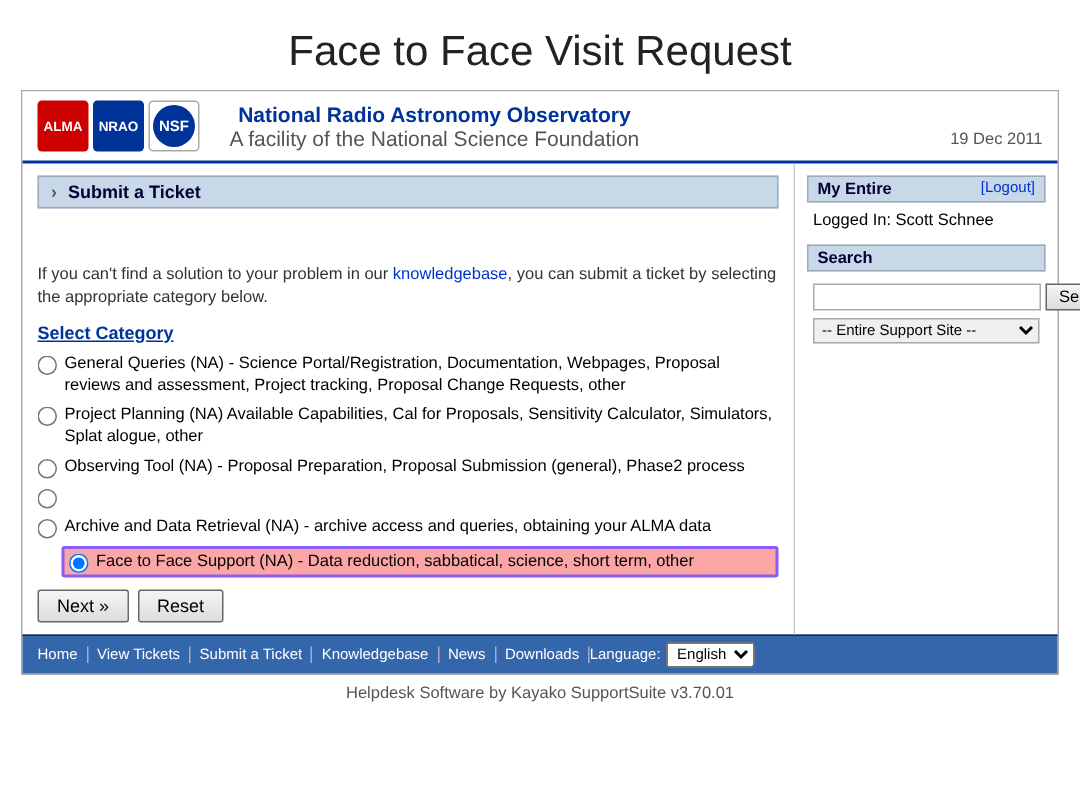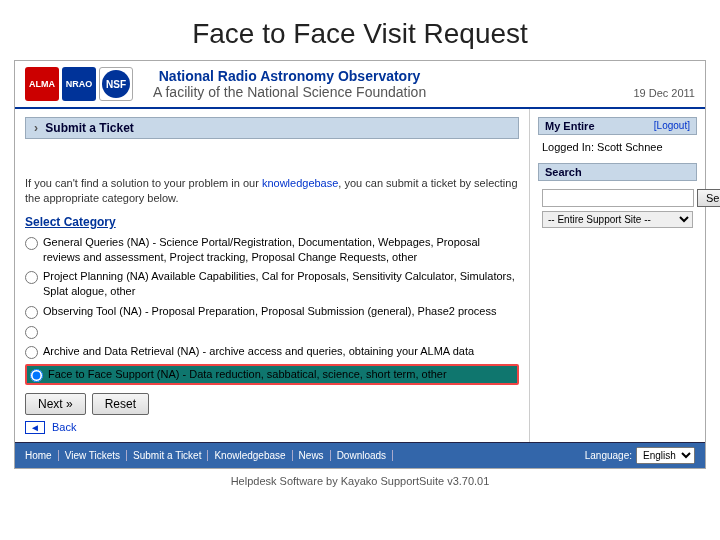--- a/index.html
+++ b/index.html
@@ -178,24 +178,25 @@
       margin-bottom: 5px;
       font-size: 11px;
       line-height: 1.35;
     }
     .radio-list li input[type=radio] {
       margin-right: 5px;
       margin-top: 2px;
       flex-shrink: 0;
     }
     .radio-list li.selected-item {
-      border: 2px solid #ef4444;
+      border: 2px solid #8b5cf6;
       border-radius: 2px;
       padding: 1px 3px;
-      background: #0f766e;
+      background: #fca5a5;
+      margin-left: 16px;
     }
 
     .btn-row {
       display: flex;
       gap: 6px;
       margin-top: 8px;
     }
     .btn {
       padding: 3px 12px;
       font-size: 12px;
@@ -274,21 +275,20 @@
       font-size: 10px;
       border: 1px solid #aaa;
       padding: 1px;
     }
 
     
     .footer-nav {
       background: #3366aa;
       padding: 4px 10px;
       display: flex;
-      justify-content: space-between;
       align-items: center;
       border-top: 1px solid #224;
     }
     .footer-links {
       display: flex;
       gap: 0;
     }
     .footer-links a {
       color: #fff;
       font-size: 10px;
@@ -381,26 +381,20 @@
           <input type="radio" name="category" checked="" style="">
           <span>Face to Face Support (NA) - Data reduction, sabbatical, science, short term, other</span>
         </li>
       </ul>
 
       <div class="btn-row">
         <button class="btn">Next »</button>
         <button class="btn">Reset</button>
       </div>
 
-      <div class="back-link">
-        <a>
-          <span class="back-arrow">◄</span>
-          <span>Back</span>
-        </a>
-      </div>
 
     </div>
 
     <div class="right-col">
 
       <div class="right-section">
         <div class="right-section-header">
           <span>My Entire</span>
           <span class="logout">[Logout]</span>
         </div>

